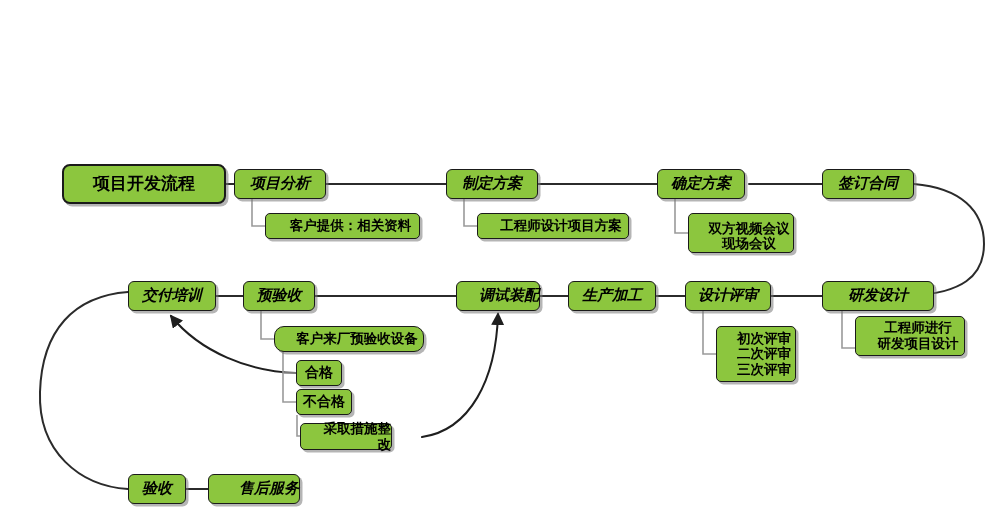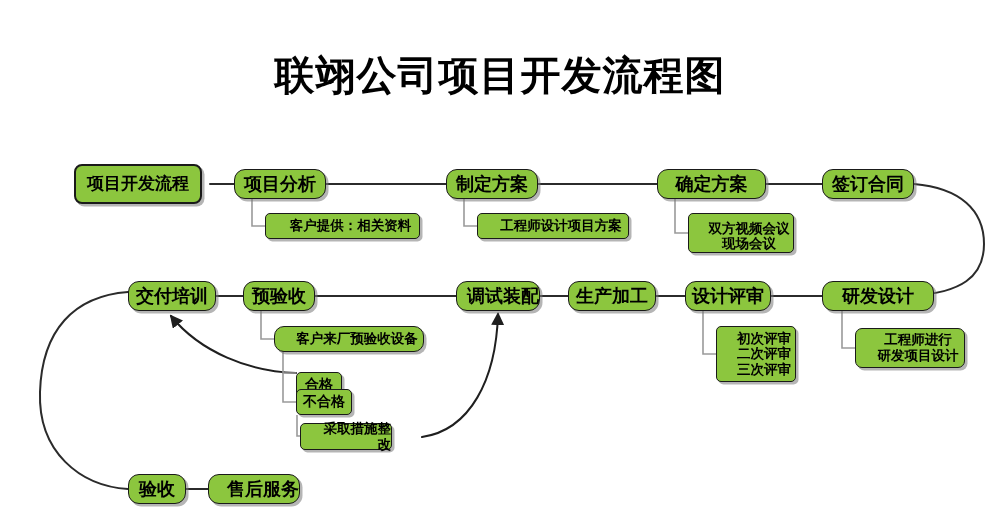--- a/index.html
+++ b/index.html
@@ -52,43 +52,43 @@
     line-height: 1.15;
     box-shadow: 2.5px 2.5px 0 rgba(120,120,120,0.55);
     font-family: "Liberation Serif", "DejaVu Serif", serif;
   }
   .node.root {
     border-width: 2.4px;
     border-radius: 8px;
     font-size: 17px;
   }
   .node.main {
-    font-size: 18px;
-    border-radius: 11px;
+    font-size: 15px;
+    border-radius: 6px;
+    font-style: italic;
   }
   .node.sub {
     font-size: 13.5px;
     border-radius: 5px;
     border-width: 1.5px;
     padding-left: 16px;
   }
   .node.small {
     font-size: 14px;
   }
   .node .lines {
     display: block;
     white-space: pre-line;
   }
 </style>
 </head>
 <body>
 
 <div id="canvas">
 
-  <div id="title">联翊公司项目开发流程图</div>
 
   <svg id="wires" viewBox="0 0 1000 532">
     <defs>
       <marker id="ah" viewBox="0 0 10 10" refX="8.5" refY="5" markerWidth="6.5" markerHeight="6.5" orient="auto-start-reverse">
         <path d="M 0 0 L 10 5 L 0 10 z" fill="#1f1f1f"></path>
       </marker>
     </defs>
 
     <g stroke="#2b2b2b" stroke-width="2" fill="none" stroke-linecap="round">
 
@@ -121,49 +121,49 @@
       <path d="M 842 311 L 842 348 L 855 348"></path>
       <path d="M 703 311 L 703 354 L 716 354"></path>
       <path d="M 261 311 L 261 339 L 274 339"></path>
       <path d="M 283 339 L 283 373 L 296 373"></path>
       <path d="M 283 373 L 283 402 L 296 402"></path>
       <path d="M 297 415 L 297 436 L 310 436"></path>
     </g>
   </svg>
 
   <div id="nodes">
-      <div class="node root" style="left: 74px; top: 164px; width: 128px; height: 40px;">
+      <div class="node root" style="left: 62px; top: 164px; width: 164px; height: 40px;">
         <span class="lines">项目开发流程</span>
       </div>
       <div class="node main" style="left: 234px; top: 169px; width: 92px; height: 30px;">
         <span class="lines">项目分析</span>
       </div>
       <div class="node sub" style="left: 265px; top: 213px; width: 155px; height: 26px;">
         <span class="lines">客户提供：相关资料</span>
       </div>
       <div class="node main" style="left: 446px; top: 169px; width: 92px; height: 30px;">
         <span class="lines">制定方案</span>
       </div>
       <div class="node sub" style="left: 477px; top: 213px; width: 152px; height: 26px;">
         <span class="lines">工程师设计项目方案</span>
       </div>
-      <div class="node main" style="left: 657px; top: 169px; width: 109px; height: 30px;">
+      <div class="node main" style="left: 657px; top: 169px; width: 88px; height: 30px;">
         <span class="lines">确定方案</span>
       </div>
       <div class="node sub" style="left: 688px; top: 213px; width: 106px; height: 40px; align-items: flex-end;">
         <span class="lines">双方视频会议
 现场会议</span>
       </div>
       <div class="node main" style="left: 822px; top: 169px; width: 92px; height: 30px;">
         <span class="lines">签订合同</span>
       </div>
       <div class="node main" style="left: 822px; top: 281px; width: 112px; height: 30px;">
         <span class="lines">研发设计</span>
       </div>
-      <div class="node sub" style="left: 855px; top: 328px; width: 110px; height: 40px; border-radius: 7px;">
+      <div class="node sub" style="left: 855px; top: 316px; width: 110px; height: 40px;">
         <span class="lines">工程师进行
 研发项目设计</span>
       </div>
       <div class="node main" style="left: 685px; top: 281px; width: 86px; height: 30px;">
         <span class="lines">设计评审</span>
       </div>
       <div class="node sub" style="left: 716px; top: 326px; width: 80px; height: 56px;">
         <span class="lines">初次评审
 二次评审
 三次评审</span>
@@ -173,21 +173,21 @@
       </div>
       <div class="node main" style="left: 456px; top: 281px; width: 84px; height: 30px; justify-content: flex-end;">
         <span class="lines">调试装配</span>
       </div>
       <div class="node main" style="left: 243px; top: 281px; width: 72px; height: 30px;">
         <span class="lines">预验收</span>
       </div>
       <div class="node sub" style="left: 274px; top: 326px; width: 150px; height: 26px; border-radius: 10px;">
         <span class="lines">客户来厂预验收设备</span>
       </div>
-      <div class="node small" style="left: 296px; top: 360px; width: 46px; height: 26px; margin-top: 12px;">
+      <div class="node small" style="left: 296px; top: 360px; width: 46px; height: 26px;">
         <span class="lines">合格</span>
       </div>
       <div class="node small" style="left: 296px; top: 389px; width: 56px; height: 26px; text-align: right;">
         <span class="lines">不合格</span>
       </div>
       <div class="node sub" style="left: 300px; top: 423px; width: 92px; height: 27px; text-align: right;">
         <span class="lines">采取措施整改</span>
       </div>
       <div class="node main" style="left: 128px; top: 281px; width: 88px; height: 30px;">
         <span class="lines">交付培训</span>

